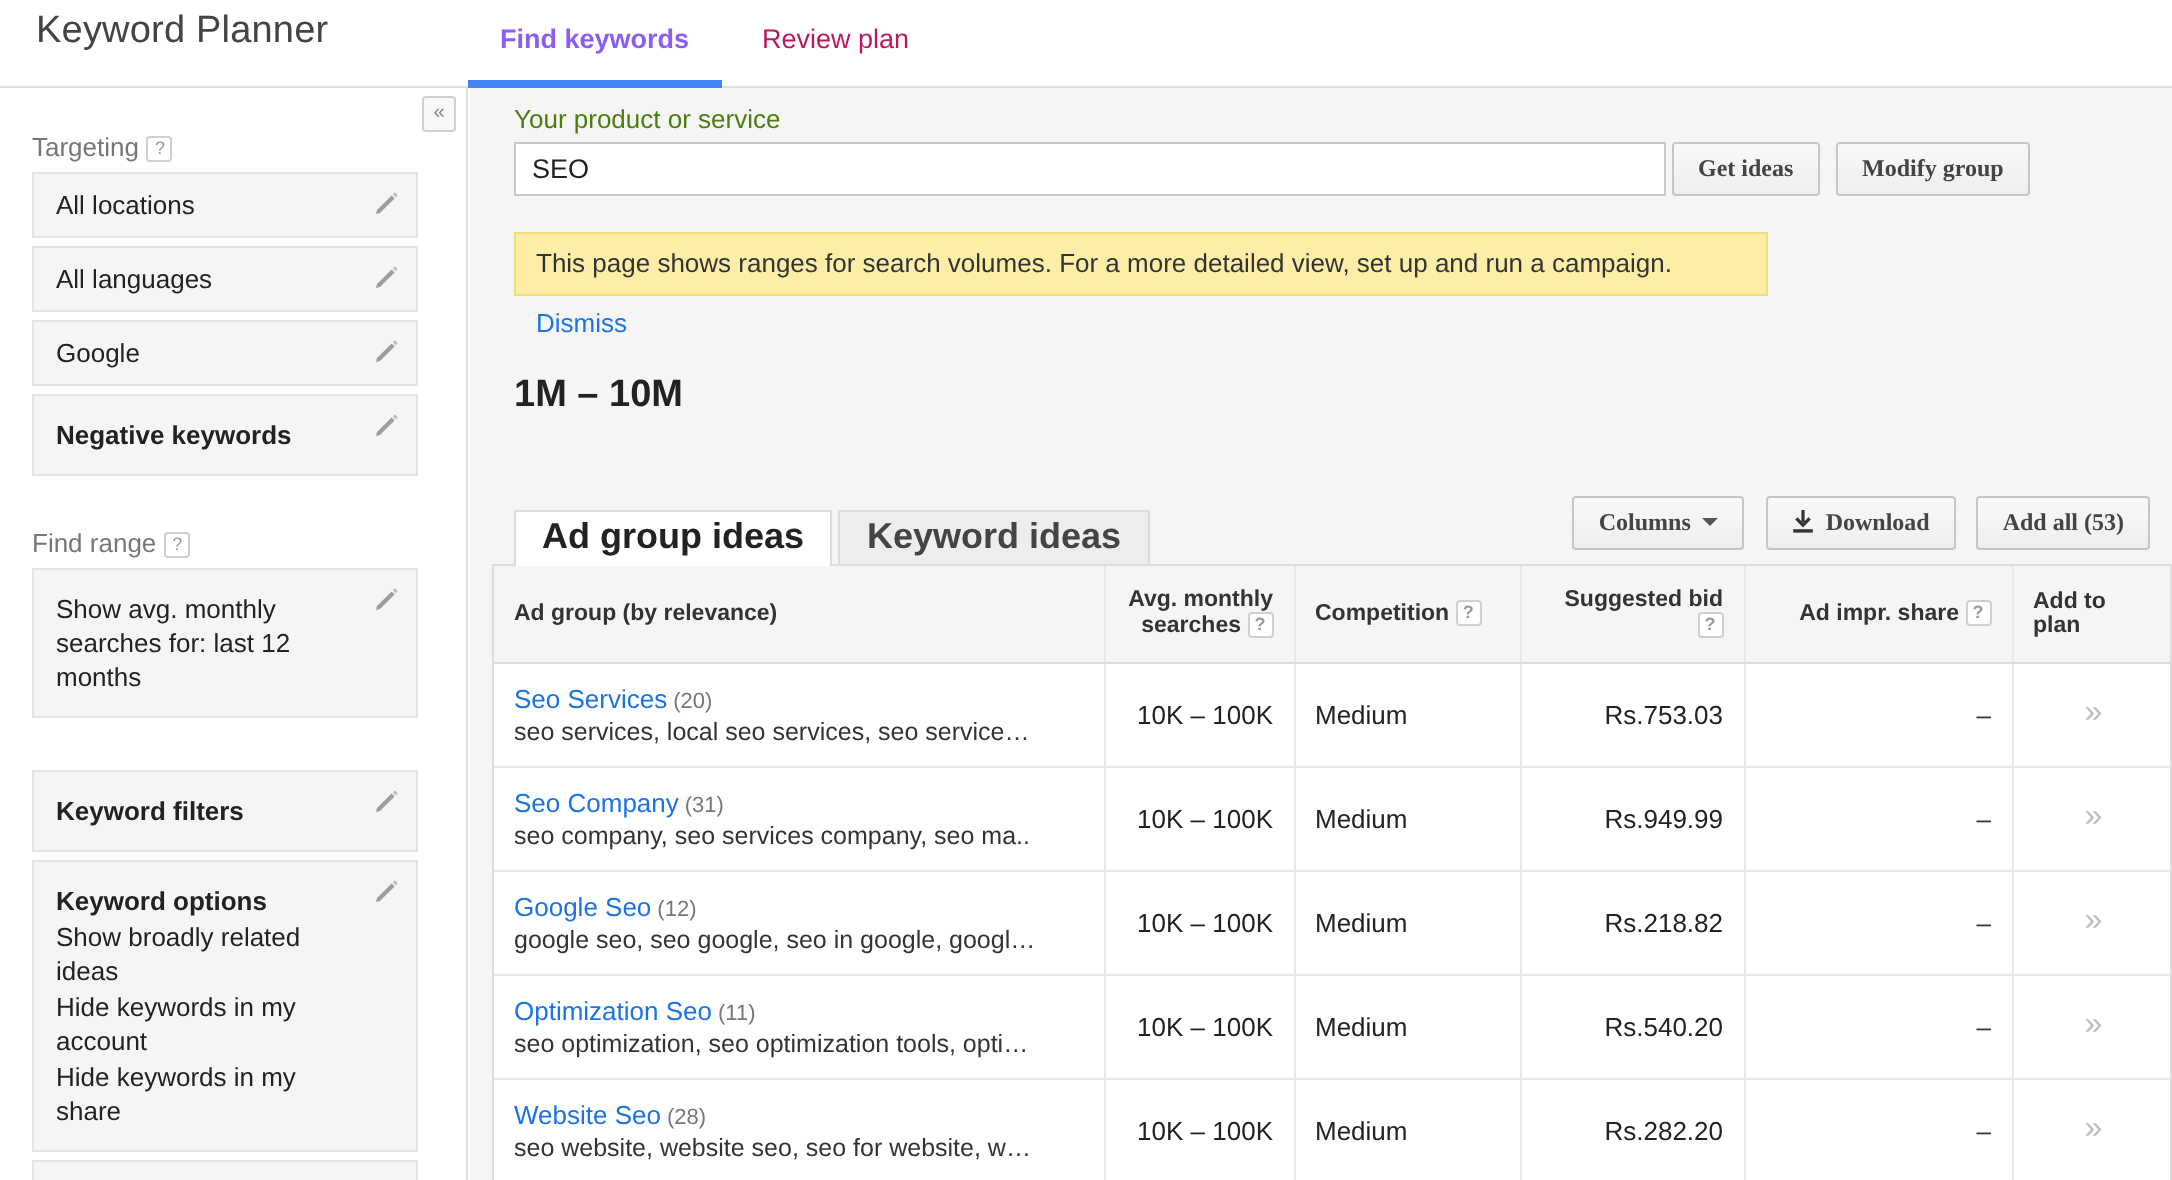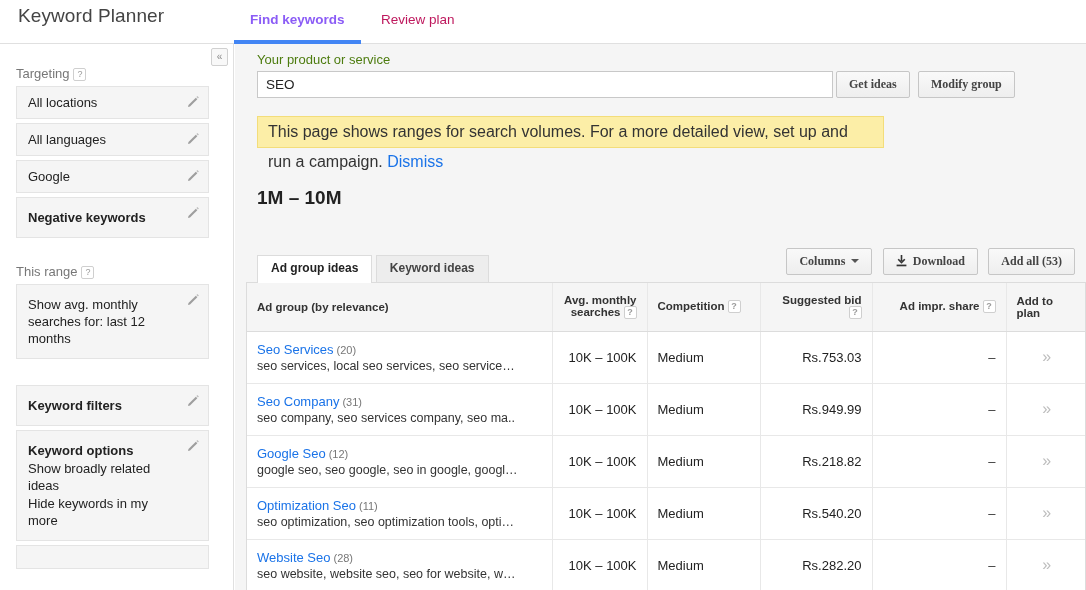--- a/index.html
+++ b/index.html
@@ -100,38 +100,38 @@
     cursor: pointer; padding: 0 12px; line-height: 25px;
     white-space: nowrap;
   }
   .btn-getideas { position: absolute; left: 601px; top: 27px; }
   .btn-modify { position: absolute; left: 683px; top: 27px; }
 
   .notice {
     position: absolute; left: 22px; top: 72px;
     width: 627px; height: 32px;
     background: #fceea7; border: 1px solid #f3dd7a;
-    font-size: 16px; color: #333; line-height: 30px; padding: 0 10px;
+    font-size: 13px; color: #333; line-height: 30px; padding: 0 10px;
   }
   .notice a { color: #1a73e8; text-decoration: none; cursor: pointer; }
 
   .avg-label {
     position: absolute; left: 22px; top: 125px;
     font-size: 12.5px; color: #444;
   }
   .avg-value {
     position: absolute; left: 22px; top: 143px;
     font-size: 19px; font-weight: bold; color: #222;
   }
 
   
   .table-tabs { position: absolute; left: 22px; top: 211px; height: 27px; }
   .ttab {
     display: inline-block; height: 27px; line-height: 25px;
-    padding: 0 13px; font-size: 12px; font-weight: bold; color: #444;
+    padding: 0 13px; font-size: 18px; font-weight: bold; color: #444;
     border: 1px solid #dcdcdc; background: #ededed;
     border-bottom: none; cursor: pointer; vertical-align: top;
     margin-right: -1px; position: relative;
   }
   .ttab.active {
     background: #fff; color: #222; z-index: 3;
   }
   .ttab.active::after {
     content: ""; position: absolute; left: 0; right: 0; bottom: -1px;
     height: 1px; background: #fff;
@@ -240,21 +240,21 @@
             <path d="M1.5 10 L8.8 2.7 L10.3 4.2 L3 11.5 L1 12 Z" fill="#9e9e9e"></path>
             <path d="M9.4 2.1 L10.9 3.6 L11.9 2.6 L10.4 1.1 Z" fill="#bdbdbd"></path>
           </svg>
         </span>
     </div>
   </div>
 
   <div class="sb-gap"></div>
 
   <div class="sb-group">
-    <div class="sec-title"><span>This range</span><span class="help-q">?</span></div>
+    <div class="sec-title"><span>Find range</span><span class="help-q">?</span></div>
     <div class="sb-card" style="padding-top:11px;padding-bottom:11px;">
       <span>Show avg. monthly searches for: last 12 months</span>
       <span class="pencil">
           <svg width="13" height="13" viewBox="0 0 13 13">
             <path d="M1.5 10 L8.8 2.7 L10.3 4.2 L3 11.5 L1 12 Z" fill="#9e9e9e"></path>
             <path d="M9.4 2.1 L10.9 3.6 L11.9 2.6 L10.4 1.1 Z" fill="#bdbdbd"></path>
           </svg>
         </span>
     </div>
   </div>
@@ -267,21 +267,22 @@
       <span class="pencil">
           <svg width="13" height="13" viewBox="0 0 13 13">
             <path d="M1.5 10 L8.8 2.7 L10.3 4.2 L3 11.5 L1 12 Z" fill="#9e9e9e"></path>
             <path d="M9.4 2.1 L10.9 3.6 L11.9 2.6 L10.4 1.1 Z" fill="#bdbdbd"></path>
           </svg>
         </span>
     </div>
     <div class="sb-card bold" style="padding-top:11px;padding-bottom:11px;">
       <span>Keyword options</span>
       <span class="opt">Show broadly related ideas</span>
-      <span class="opt">Hide keywords in my more</span>
+      <span class="opt">Hide keywords in my account</span>
+      <span class="opt">Hide keywords in my share</span>
       <span class="pencil">
           <svg width="13" height="13" viewBox="0 0 13 13">
             <path d="M1.5 10 L8.8 2.7 L10.3 4.2 L3 11.5 L1 12 Z" fill="#9e9e9e"></path>
             <path d="M9.4 2.1 L10.9 3.6 L11.9 2.6 L10.4 1.1 Z" fill="#bdbdbd"></path>
           </svg>
         </span>
     </div>
     <div class="sb-card bold" style="padding-top:11px;padding-bottom:11px;">
       
       

